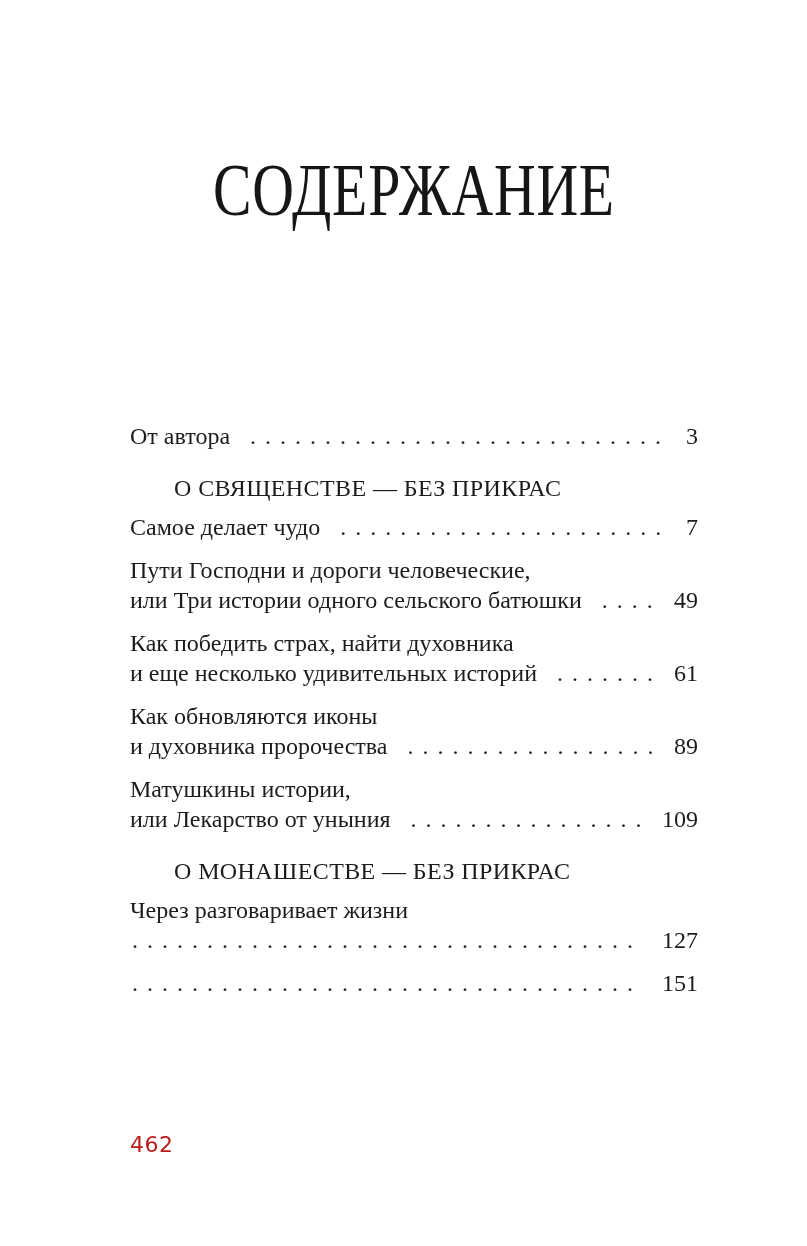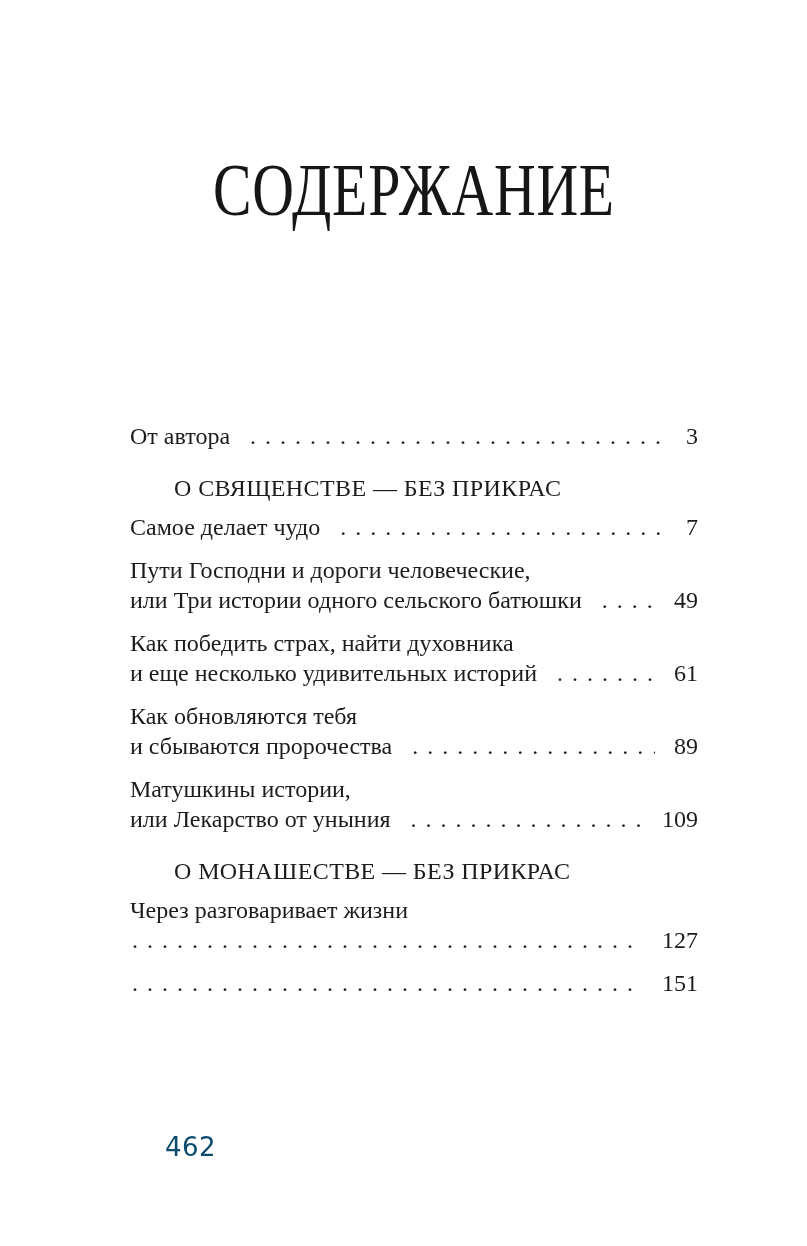--- a/index.html
+++ b/index.html
@@ -77,25 +77,24 @@
     margin: 22px 0 9px 0;
     padding-left: 44px;
     letter-spacing: 0.4px;
     white-space: nowrap;
   }
   .folio {
     position: absolute;
     top: 1132px;
     left: 130px;
     font-family: "DejaVu Sans", sans-serif;
-    font-size: 26px;
+    font-size: 22px;
     line-height: 1.2;
-    color: #0c4a6e;
+    color: #b91c1c;
     letter-spacing: 0.5px;
-    margin-left: 35px;
   }
 </style>
 </head>
 <body>
 
 <div class="book-page">
 
   <h1 class="toc-title">СОДЕРЖАНИЕ</h1>
 
   <div class="toc">
@@ -131,23 +130,23 @@
     <div class="entry">
       <div class="line">Как победить страх, найти духовника</div>
       <div class="line last">
         <span class="label">и еще несколько удивительных историй</span>
         <span class="leader"></span>
         <span class="pagenum">61</span>
       </div>
     </div>
 
     <div class="entry">
-      <div class="line">Как обновляются тебя</div>
+      <div class="line">Как обновляются иконы</div>
       <div class="line last">
-        <span class="label">и сбываются пророчества</span>
+        <span class="label">и духовника пророчества</span>
         <span class="leader"></span>
         <span class="pagenum">89</span>
       </div>
     </div>
 
     <div class="entry">
       <div class="line">Матушкины истории,</div>
       <div class="line last">
         <span class="label">или Лекарство от уныния</span>
         <span class="leader"></span>

